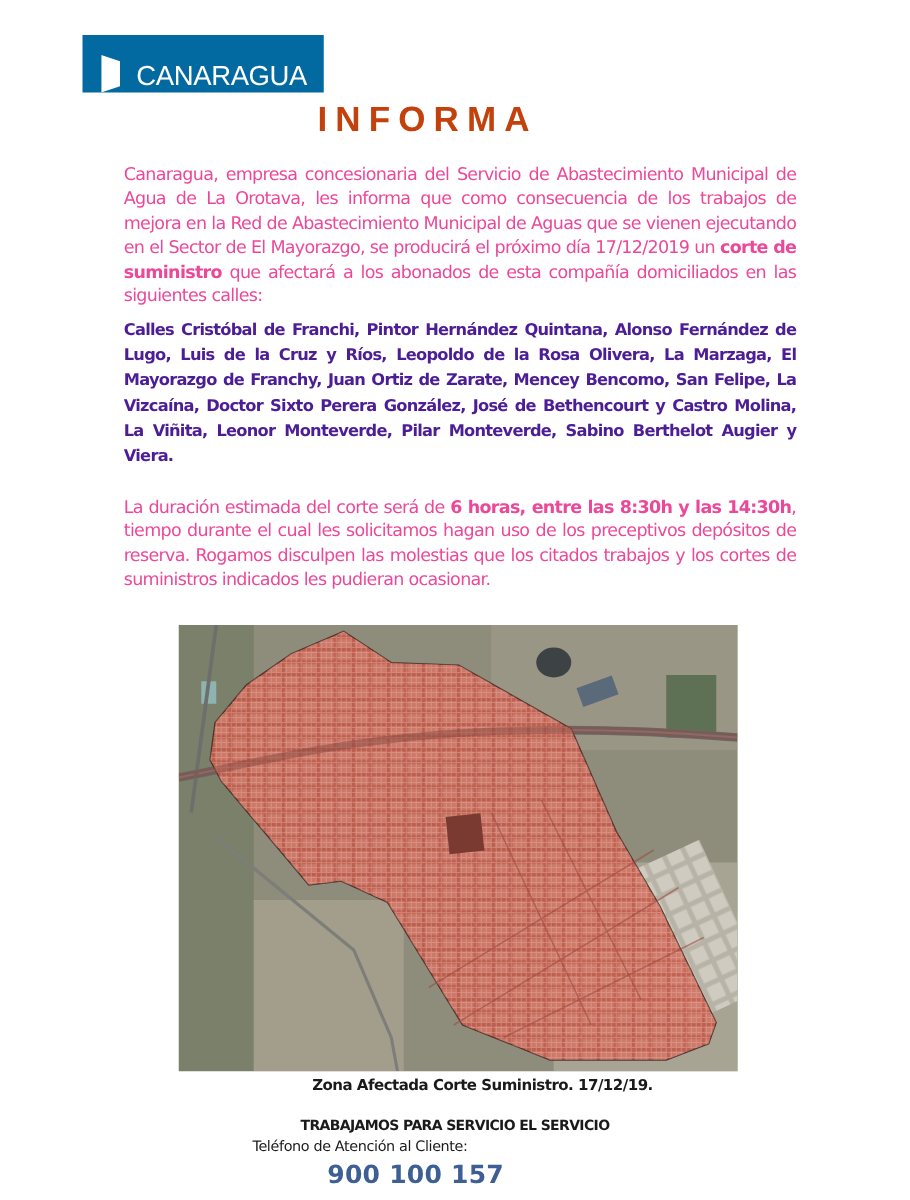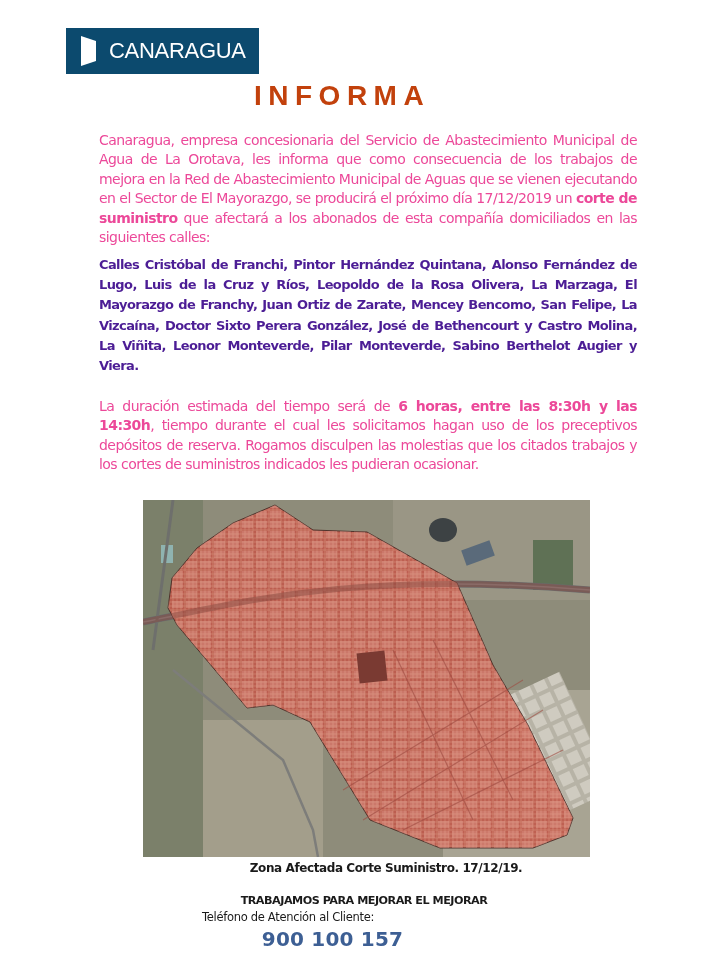--- a/index.html
+++ b/index.html
@@ -1,21 +1,21 @@
 <!DOCTYPE html>
 <html><head>
 <meta charset="utf-8">
 <style>
   * { margin: 0; padding: 0; box-sizing: border-box; }
   html, body { width: 728px; height: 960px; background: #ffffff; overflow: hidden; }
   body { position: relative; font-family: "DejaVu Sans", "Liberation Sans", sans-serif; color: #1a1a1a; }
 
   .logo {
     position: absolute; left: 66px; top: 28px; width: 193px; height: 46px;
-    background: #0c4a6e; display: flex; align-items: center;
+    background: #0369a1; display: flex; align-items: flex-end;
   }
   .logo svg { margin-left: 15px; }
   .logo-text {
     color: #ffffff; font-family: "Liberation Sans", sans-serif; font-size: 22px;
     letter-spacing: -0.3px; margin-left: 13px; font-weight: normal;
   }
 
   .informa {
     position: absolute; left: 254px; top: 80px; font-family: "Liberation Sans", sans-serif;
     font-size: 28px; font-weight: bold; color: #c2410c; letter-spacing: 6.5px;
@@ -68,21 +68,21 @@
   </svg>
   <span class="logo-text">CANARAGUA</span>
 </div>
 
 <div class="informa">INFORMA</div>
 
 <p class="para p1"><span>Canaragua, empresa concesionaria del Servicio de Abastecimiento Municipal de Agua de La Orotava, les informa que como consecuencia de los trabajos de mejora en la Red de Abastecimiento Municipal de Aguas que se vienen ejecutando en el Sector de El Mayorazgo, se producirá el próximo día 17/12/2019 un </span><b>corte de suministro</b><span> que afectará a los abonados de esta compañía domiciliados en las siguientes calles:</span></p>
 
 <p class="streets">Calles Cristóbal de Franchi, Pintor Hernández Quintana, Alonso Fernández de Lugo, Luis de la Cruz y Ríos, Leopoldo de la Rosa Olivera, La Marzaga, El Mayorazgo de Franchy, Juan Ortiz de Zarate, Mencey Bencomo, San Felipe, La Vizcaína, Doctor Sixto Perera González, José de Bethencourt y Castro Molina, La Viñita, Leonor Monteverde, Pilar Monteverde, Sabino Berthelot Augier y Viera.</p>
 
-<p class="para p2"><span>La duración estimada del tiempo será de </span><b>6 horas, entre las 8:30h y las 14:30h</b><span>, tiempo durante el cual les solicitamos hagan uso de los preceptivos depósitos de reserva. Rogamos disculpen las molestias que los citados trabajos y los cortes de suministros indicados les pudieran ocasionar.</span></p>
+<p class="para p2"><span>La duración estimada del corte será de </span><b>6 horas, entre las 8:30h y las 14:30h</b><span>, tiempo durante el cual les solicitamos hagan uso de los preceptivos depósitos de reserva. Rogamos disculpen las molestias que los citados trabajos y los cortes de suministros indicados les pudieran ocasionar.</span></p>
 
 <div class="map">
   <svg width="447" height="357" viewBox="0 0 447 357">
     <defs>
       <pattern id="hatch" width="4" height="4" patternUnits="userSpaceOnUse">
         <rect width="4" height="4" fill="#c25a4c"></rect>
         <path d="M0,2 H4 M2,0 V4" stroke="#e0907e" stroke-width="0.8" opacity="0.7"></path>
       </pattern>
       <pattern id="blocks" width="14" height="10" patternUnits="userSpaceOnUse">
         <rect width="14" height="10" fill="none"></rect>
@@ -122,15 +122,15 @@
       <path d="M200,290 L380,180"></path>
       <path d="M220,320 L400,210"></path>
       <path d="M260,330 L420,250"></path>
       <path d="M250,150 L330,320"></path>
       <path d="M290,140 L370,300"></path>
     </g>
   </svg>
 </div>
 
 <div class="caption">Zona Afectada Corte Suministro. 17/12/19.</div>
-<div class="tagline">TRABAJAMOS PARA MEJORAR EL MEJORAR</div>
+<div class="tagline">TRABAJAMOS PARA SERVICIO EL SERVICIO</div>
 <div class="phone-label">Teléfono de Atención al Cliente:</div>
 <div class="phone">900 100 157</div>
 
 </body></html>

